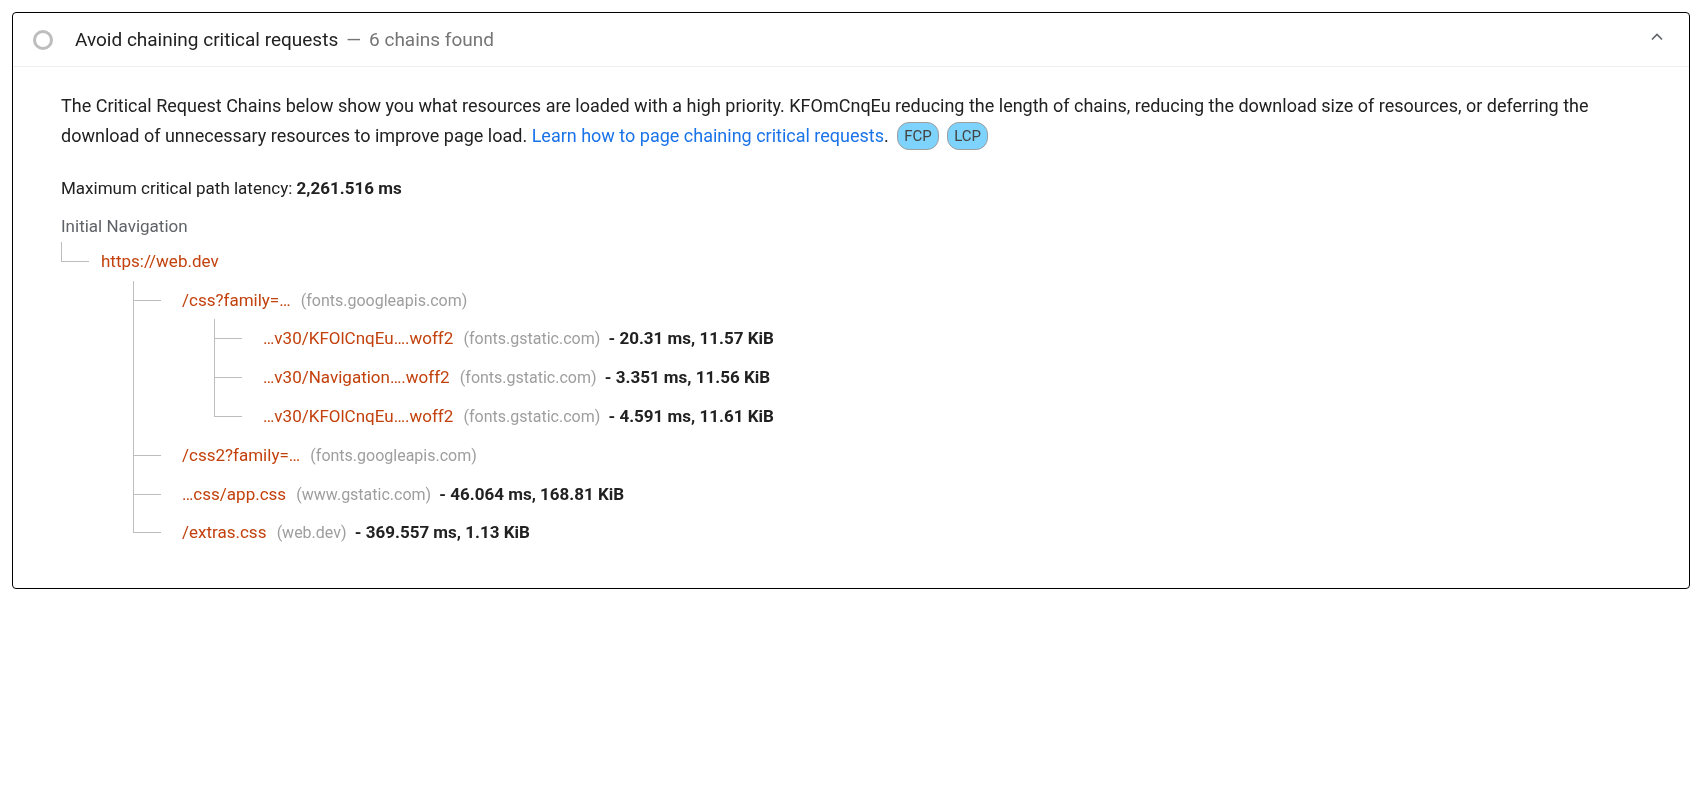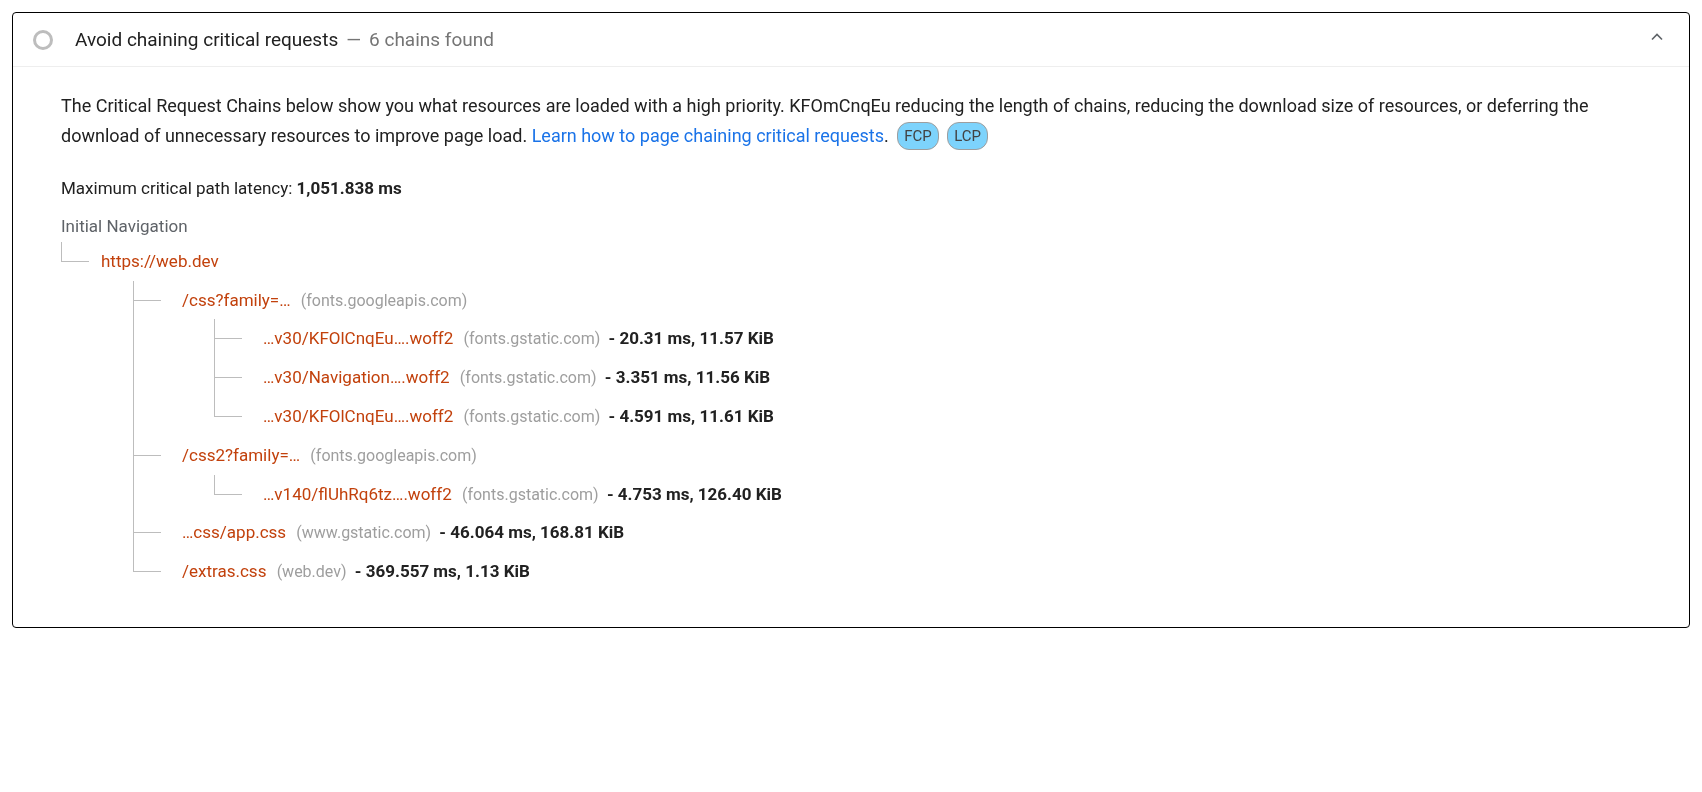--- a/index.html
+++ b/index.html
@@ -165,21 +165,21 @@
 
   <div class="card-body">
 
     <p class="description">
       <span>The Critical Request Chains below show you what resources are loaded with a high priority. KFOmCnqEu reducing the length of chains, reducing the download size of resources, or deferring the download of unnecessary resources to improve page load. </span><a href="#">Learn how to page chaining critical requests</a><span>.</span>
       <span class="badge">FCP</span>
       <span class="badge">LCP</span>
     </p>
 
     <div class="latency-line">
-      <span>Maximum critical path latency: </span><span class="val">1,051.838 ms</span>
+      <span>Maximum critical path latency: </span><span class="val">2,261.516 ms</span>
     </div>
 
     <div class="root-label">Initial Navigation</div>
 
     <ul class="tree">
       <li>
         <div class="node"><span class="url">https://web.dev</span></div>
         <ul>
           <li>
             <div class="node">
@@ -208,29 +208,20 @@
                   <span class="stats">- 4.591 ms, 11.61 KiB</span>
                 </div>
               </li>
             </ul>
           </li>
           <li>
             <div class="node">
               <span class="url">/css2?family=…</span>
               <span class="host">(fonts.googleapis.com)</span>
             </div>
-            <ul>
-              <li>
-                <div class="node">
-                  <span class="url">…v140/flUhRq6tz….woff2</span>
-                  <span class="host">(fonts.gstatic.com)</span>
-                  <span class="stats">- 4.753 ms, 126.40 KiB</span>
-                </div>
-              </li>
-            </ul>
           </li>
           <li>
             <div class="node">
               <span class="url">…css/app.css</span>
               <span class="host">(www.gstatic.com)</span>
               <span class="stats">- 46.064 ms, 168.81 KiB</span>
             </div>
           </li>
           <li>
             <div class="node">

